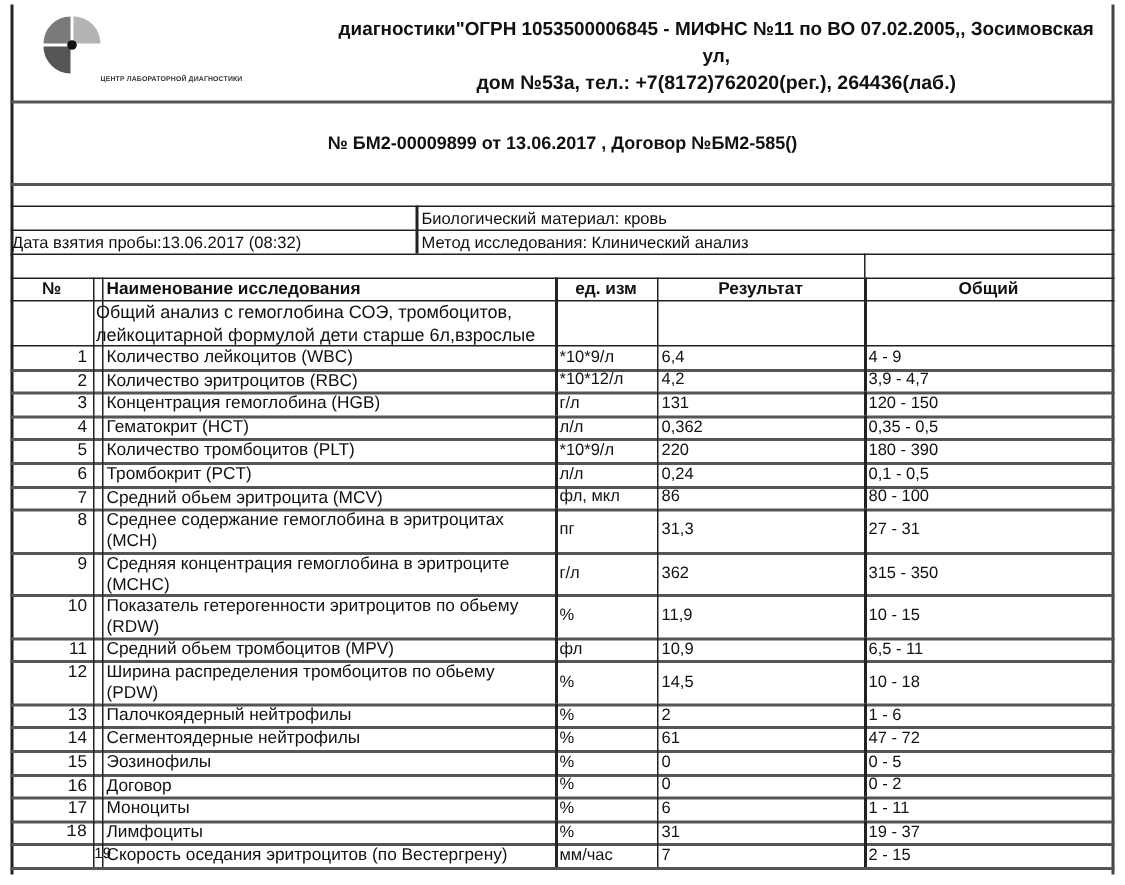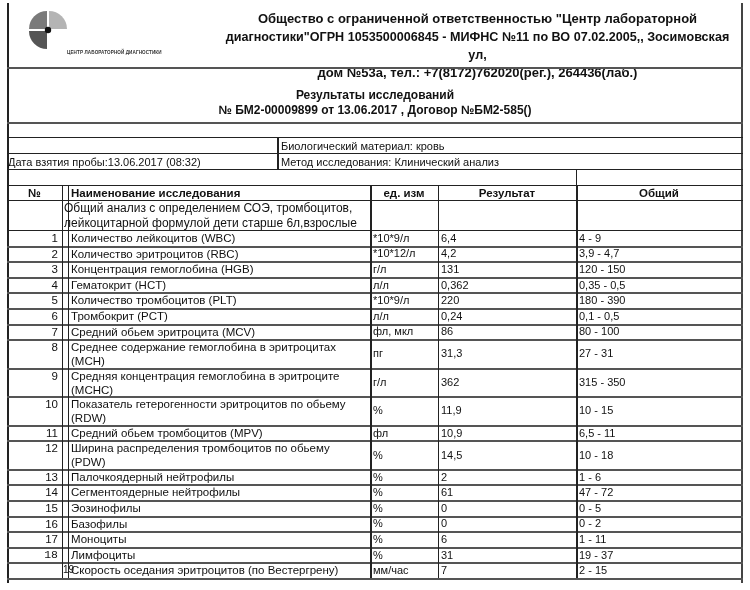--- a/index.html
+++ b/index.html
@@ -36,29 +36,27 @@
   <svg width="44" height="44" viewBox="0 0 44 44" style="position:absolute;left:2px;top:3px">
     <path d="M20 2 A18 18 0 0 0 2 20 L20 20 Z" fill="#7a7a7a"></path>
     <path d="M22 2 A18 18 0 0 1 40 20 L22 20 Z" fill="#b4b4b4"></path>
     <path d="M2 22 A18 18 0 0 0 20 40 L20 22 Z" fill="#555"></path>
     <circle cx="21" cy="21" r="3.2" fill="#111"></circle>
   </svg>
   <div class="logo-sub">ЦЕНТР ЛАБОРАТОРНОЙ ДИАГНОСТИКИ</div>
 </div>
 
 <div class="abs org">
-  <div>Общество с ограниченной ответственностью "Центр лабораторной</div>
   <div style="font-size:12.6px;">диагностики"ОГРН 1053500006845 - МИФНС №11 по ВО 07.02.2005,, Зосимовская ул,</div>
   <div>дом №53а, тел.: +7(8172)762020(рег.), 264436(лаб.)</div>
 </div>
 
 <div class="hline thick" style="top:67px;"></div>
 
 <div class="abs results-title">
-  <div>Результаты исследований</div>
   <div>№ БМ2-00009899 от 13.06.2017 ,  Договор №БМ2-585()</div>
 </div>
 
 <div class="hline thick" style="top:122px;"></div>
 <div class="hline" style="top:137px;"></div>
 <div class="hline" style="top:153px;"></div>
 <div class="hline" style="top:169px;"></div>
 
 <div class="vline thick" style="left:277px; top:137px; height:32px;"></div>
 <div class="txt" style="left:281px; top:139px;">Биологический материал: кровь</div>
@@ -80,21 +78,21 @@
     <div class="cell hdr" style="left:370px; width:68px; top:186px;">ед. изм</div>
     <div class="cell hdr" style="left:438px; width:138px; top:186px;">Результат</div>
     <div class="cell hdr" style="left:576px; width:166px; top:186px;">Общий</div>
     <div class="hline" style="top:200px;"></div>
     <div class="abs" style="left:7px; top:200px; width:736px; height:30px;"></div>
     <div class="vline" style="left:62px; top:200px; height:30px;"></div>
     <div class="vline" style="left:68px; top:200px; height:30px;"></div>
     <div class="vline thick" style="left:370px; top:200px; height:30px;"></div>
     <div class="vline" style="left:438px; top:200px; height:30px;"></div>
     <div class="vline thick" style="left:576px; top:200px; height:30px;"></div>
-    <div class="cell bold" style="left:64px; top:201px; font-size:12px;">Общий анализ с определением СОЭ, тромбоцитов,</div>
+    <div class="cell bold" style="left:64px; top:201px; font-size:12px;">Общий анализ с гемоглобина СОЭ, тромбоцитов,</div>
     <div class="cell bold" style="left:64px; top:216px; font-size:12px;">лейкоцитарной формулой дети старше 6л,взрослые</div>
     <div class="hline" style="top:230px;"></div>
     <div class="abs" style="left:7px; top:230px; width:736px; height:15.6px;"></div>
     <div class="vline" style="left:62px; top:230px; height:15.6px;"></div>
     <div class="vline" style="left:68px; top:230px; height:15.6px;"></div>
     <div class="vline thick" style="left:370px; top:230px; height:15.6px;"></div>
     <div class="vline" style="left:438px; top:230px; height:15.6px;"></div>
     <div class="vline thick" style="left:576px; top:230px; height:15.6px;"></div>
     <div class="cell num" style="left:7px; width:51px; top:231px; font-size:11.5px;">1</div>
     <div class="cell" style="left:71px; top:231px; font-size:11.5px;">Количество лейкоцитов (WBC)</div>
@@ -274,21 +272,21 @@
     <div class="cell bold" style="left:441px; top:500.8000000000002px;">0</div>
     <div class="cell bold" style="left:579px; top:500.8000000000002px;">0 - 5</div>
     <div class="hline thick" style="top:515.6000000000001px;"></div>
     <div class="abs" style="left:7px; top:515.6000000000001px; width:736px; height:15.6px;"></div>
     <div class="vline" style="left:62px; top:515.6000000000001px; height:15.6px;"></div>
     <div class="vline" style="left:68px; top:515.6000000000001px; height:15.6px;"></div>
     <div class="vline thick" style="left:370px; top:515.6000000000001px; height:15.6px;"></div>
     <div class="vline" style="left:438px; top:515.6000000000001px; height:15.6px;"></div>
     <div class="vline thick" style="left:576px; top:515.6000000000001px; height:15.6px;"></div>
     <div class="cell num" style="left:7px; width:51px; top:516.6000000000001px; font-size:11.5px;">16</div>
-    <div class="cell" style="left:71px; top:516.6000000000001px; font-size:11.5px;">Базофилы</div>
+    <div class="cell" style="left:71px; top:516.6000000000001px; font-size:11.5px;">Договор</div>
     <div class="cell bold" style="left:373px; top:516.4000000000001px;">%</div>
     <div class="cell bold" style="left:441px; top:516.4000000000001px;">0</div>
     <div class="cell bold" style="left:579px; top:516.4000000000001px;">0 - 2</div>
     <div class="hline thick" style="top:531.2000000000002px;"></div>
     <div class="abs" style="left:7px; top:531.2000000000002px; width:736px; height:15.6px;"></div>
     <div class="vline" style="left:62px; top:531.2000000000002px; height:15.6px;"></div>
     <div class="vline" style="left:68px; top:531.2000000000002px; height:15.6px;"></div>
     <div class="vline thick" style="left:370px; top:531.2000000000002px; height:15.6px;"></div>
     <div class="vline" style="left:438px; top:531.2000000000002px; height:15.6px;"></div>
     <div class="vline thick" style="left:576px; top:531.2000000000002px; height:15.6px;"></div>

